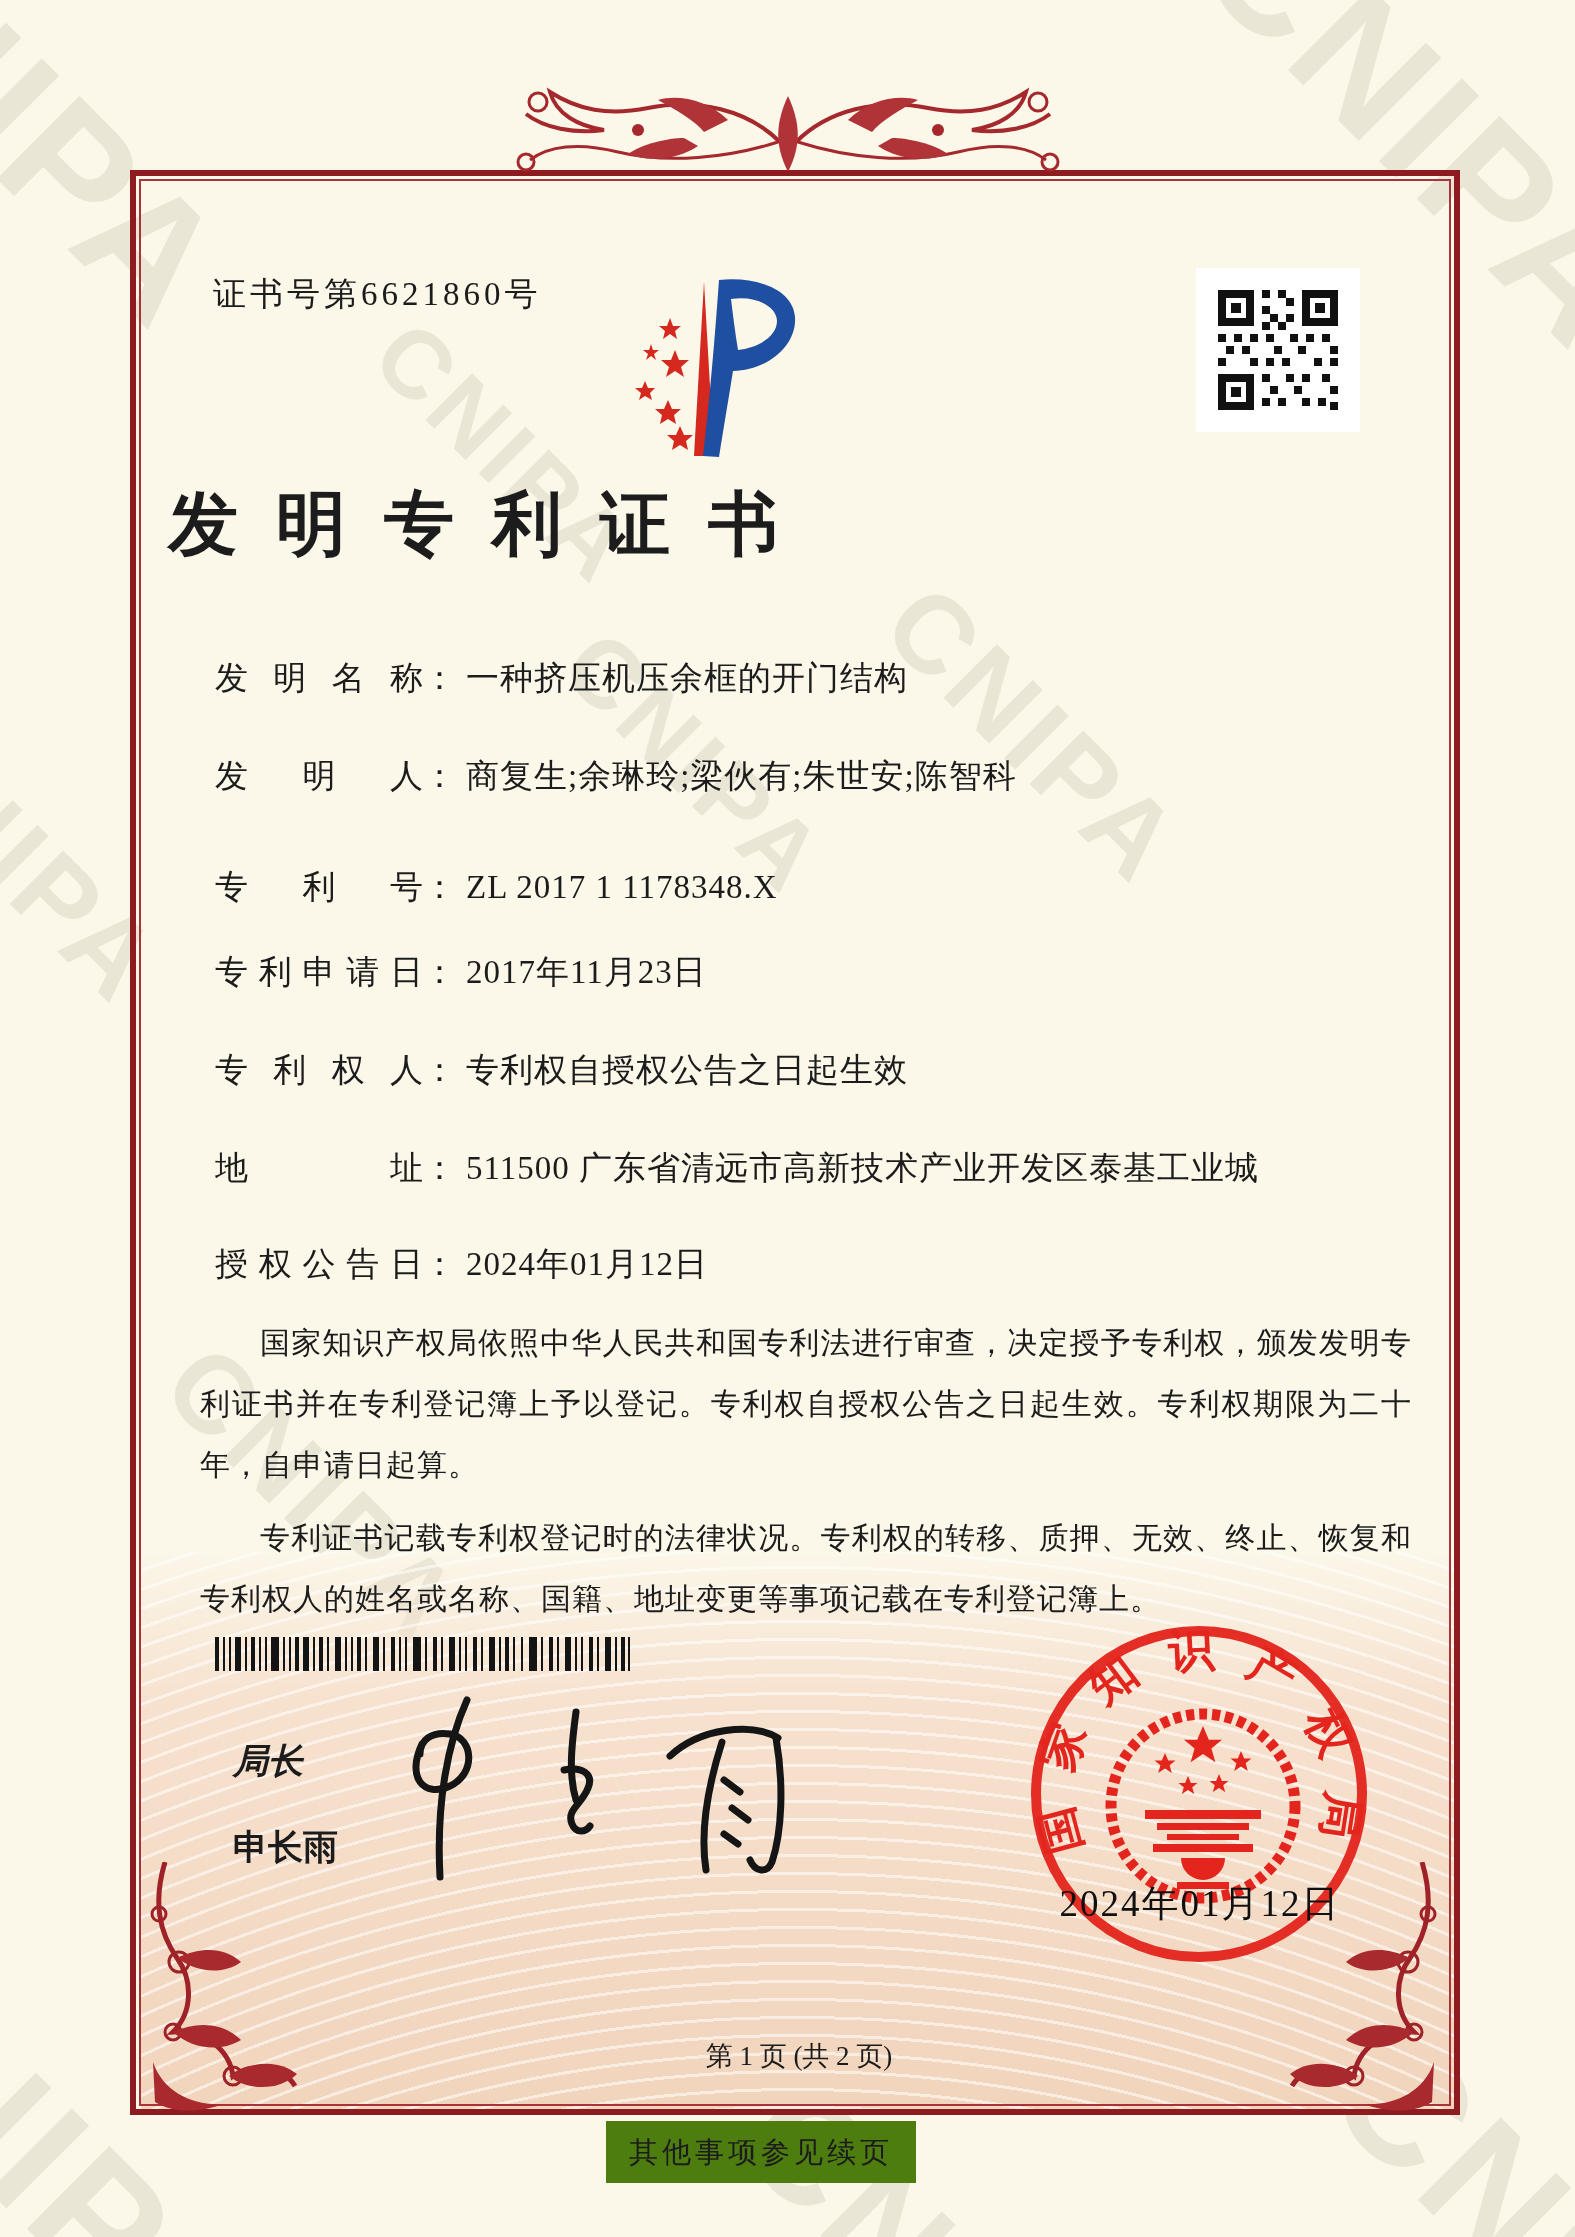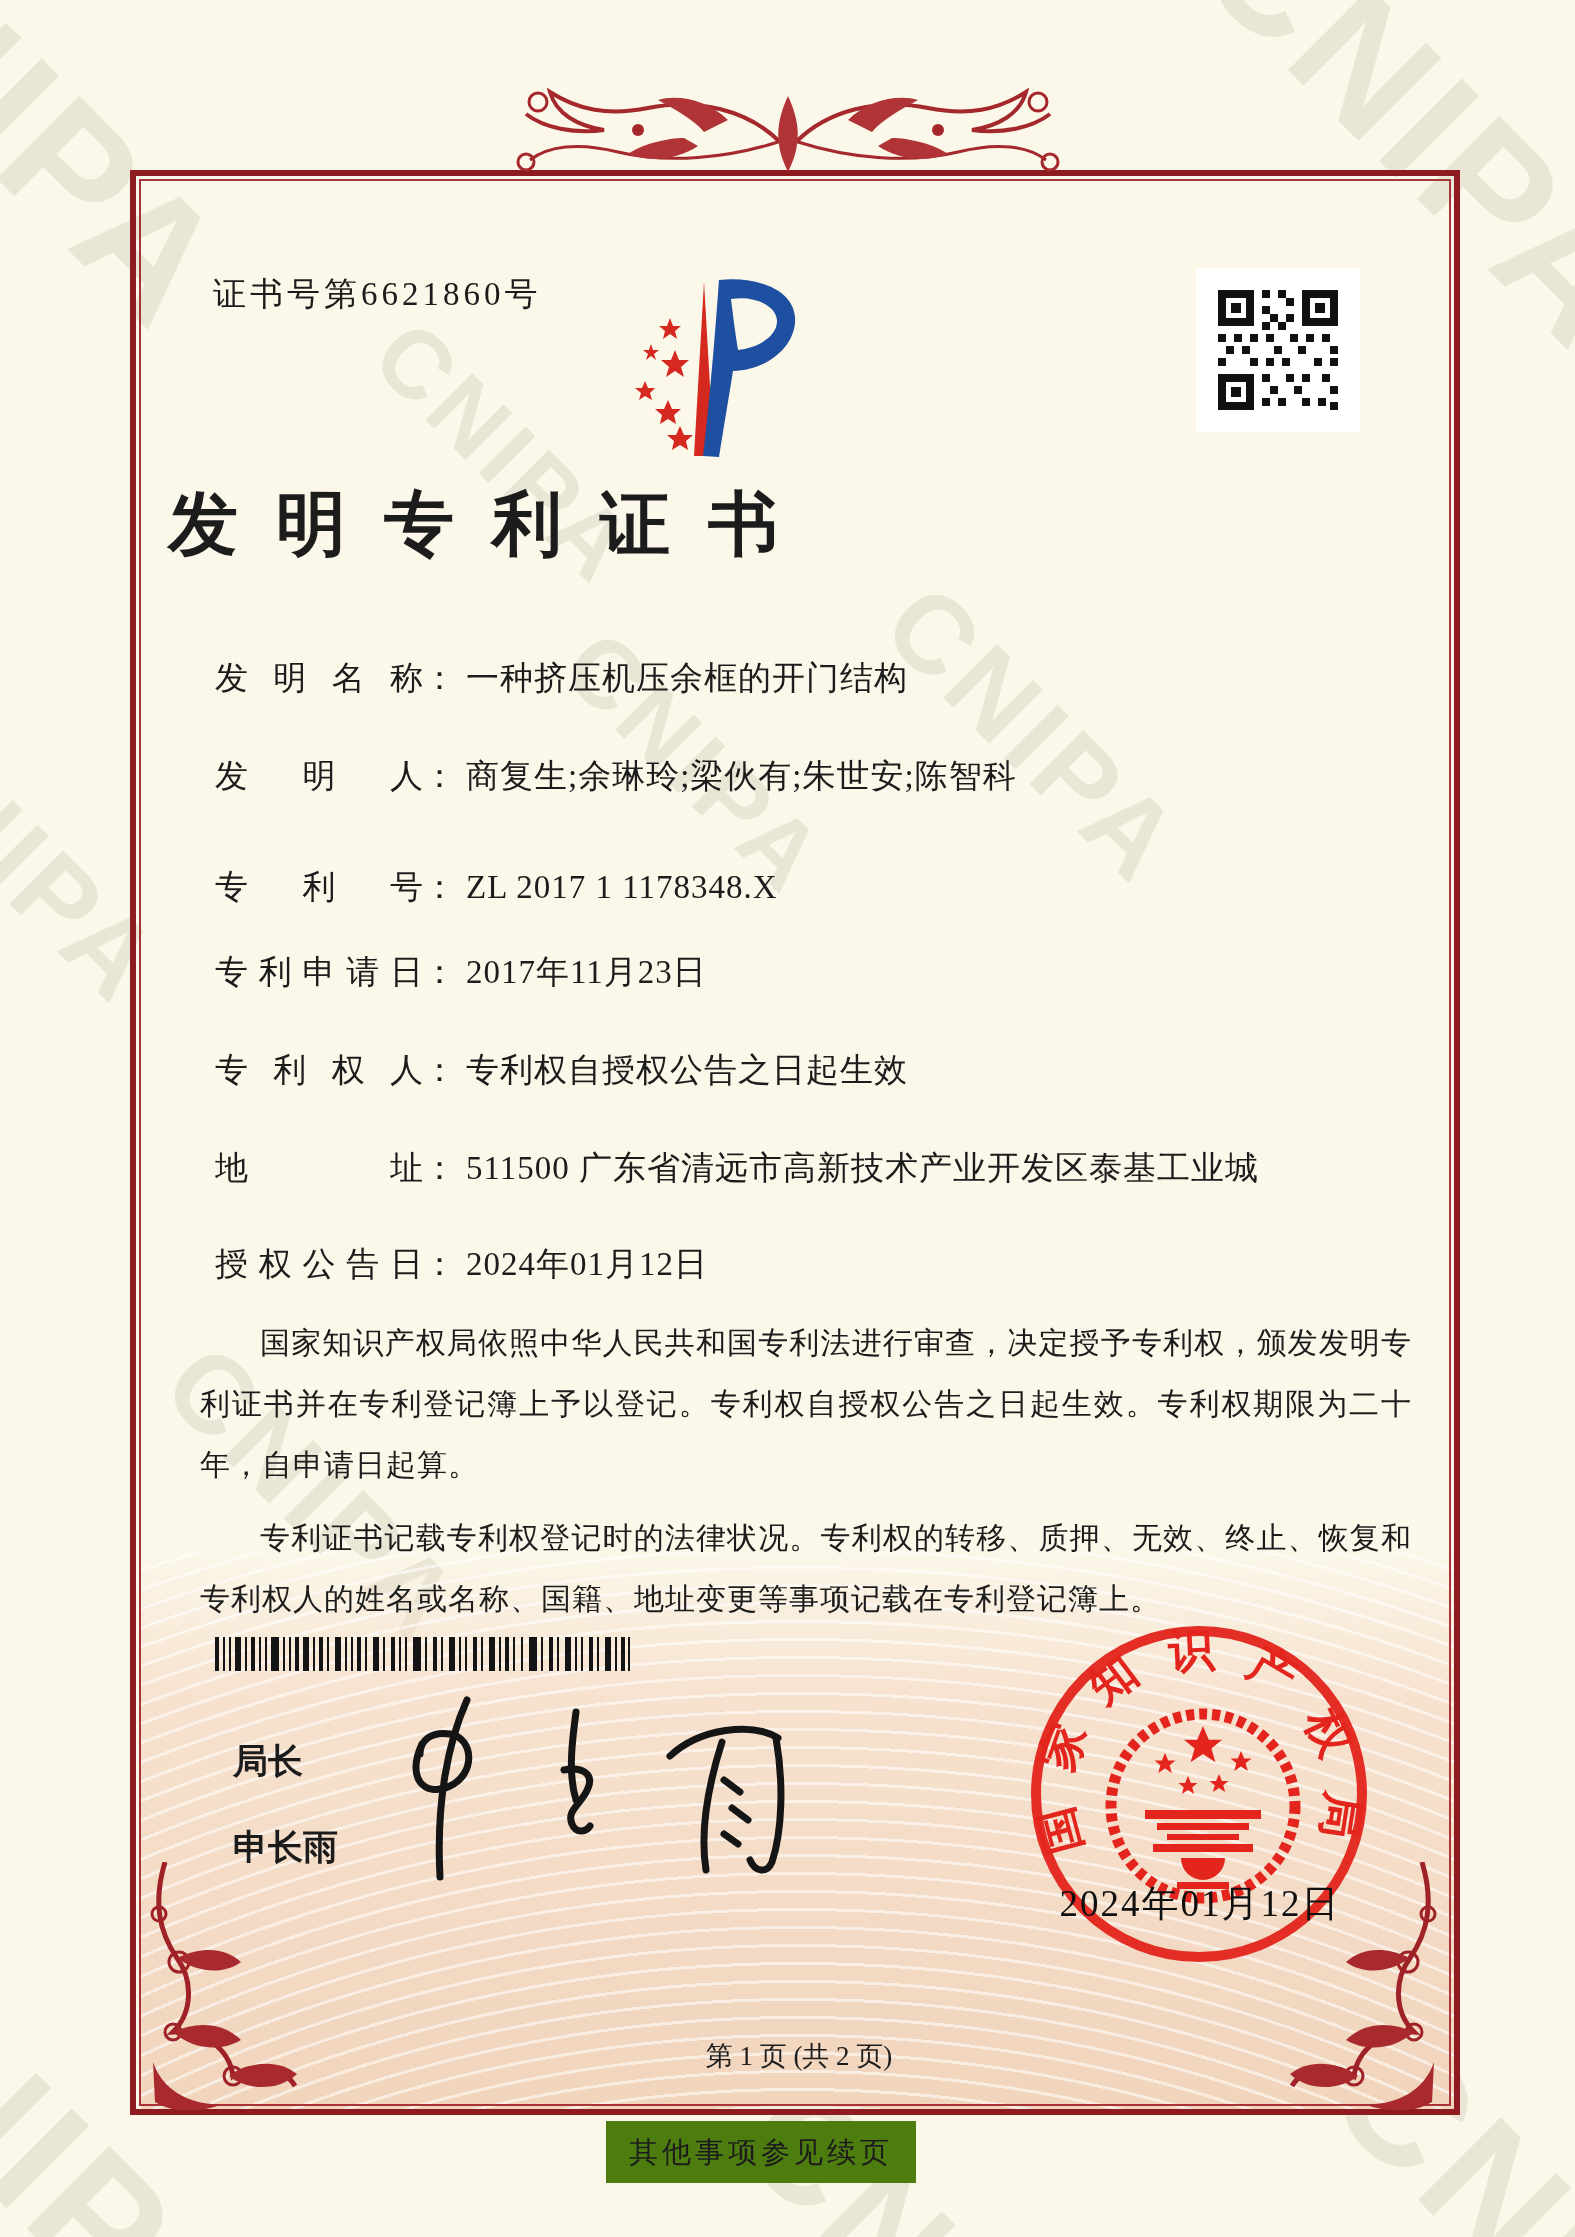--- a/index.html
+++ b/index.html
@@ -230,21 +230,21 @@
       <rect x="366" width="2" height="34"></rect>
       <rect x="374" width="4" height="34"></rect>
     <rect x="382" width="2" height="34"></rect>
       <rect x="390" width="6" height="34"></rect>
       <rect x="400" width="2" height="34"></rect>
       <rect x="406" width="4" height="34"></rect>
       <rect x="413" width="2" height="34"></rect>
   </g>
 </svg>
 
-<div class="abs director" style="top:1738px;">局长</div>
+<div class="abs director" style="top:1738px;font-style:italic;">局长</div>
 <div class="abs director" style="top:1824px;">申长雨</div>
 
 <svg class="abs" style="left:370px;top:1682px;z-index:6;" width="470" height="215" viewBox="0 0 470 215">
   <g stroke="#151515" stroke-width="7" fill="none" stroke-linecap="round" stroke-linejoin="round">
     <path d="M97,18 C78,60 66,120 70,195"></path>
     <path d="M52,62 C36,96 54,116 80,104 C106,92 104,56 80,52 C62,49 50,58 50,72"></path>
     <path d="M206,30 C202,60 198,92 206,118"></path>
     <path d="M194,88 C212,84 224,92 218,106 C212,122 196,128 202,142 C206,152 216,150 220,144"></path>
     <path d="M300,74 C330,46 382,40 408,56"></path>
     <path d="M352,60 C338,104 330,150 336,188"></path>

